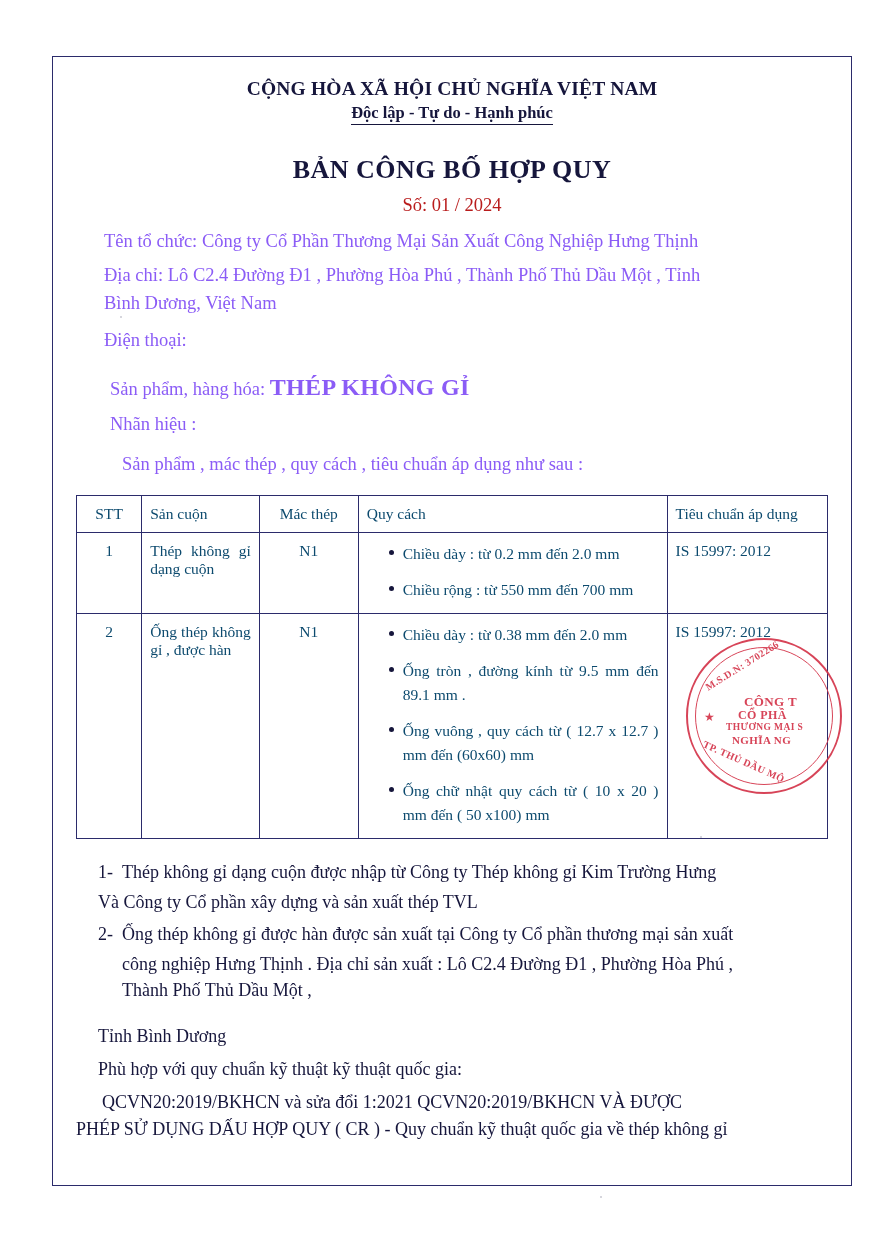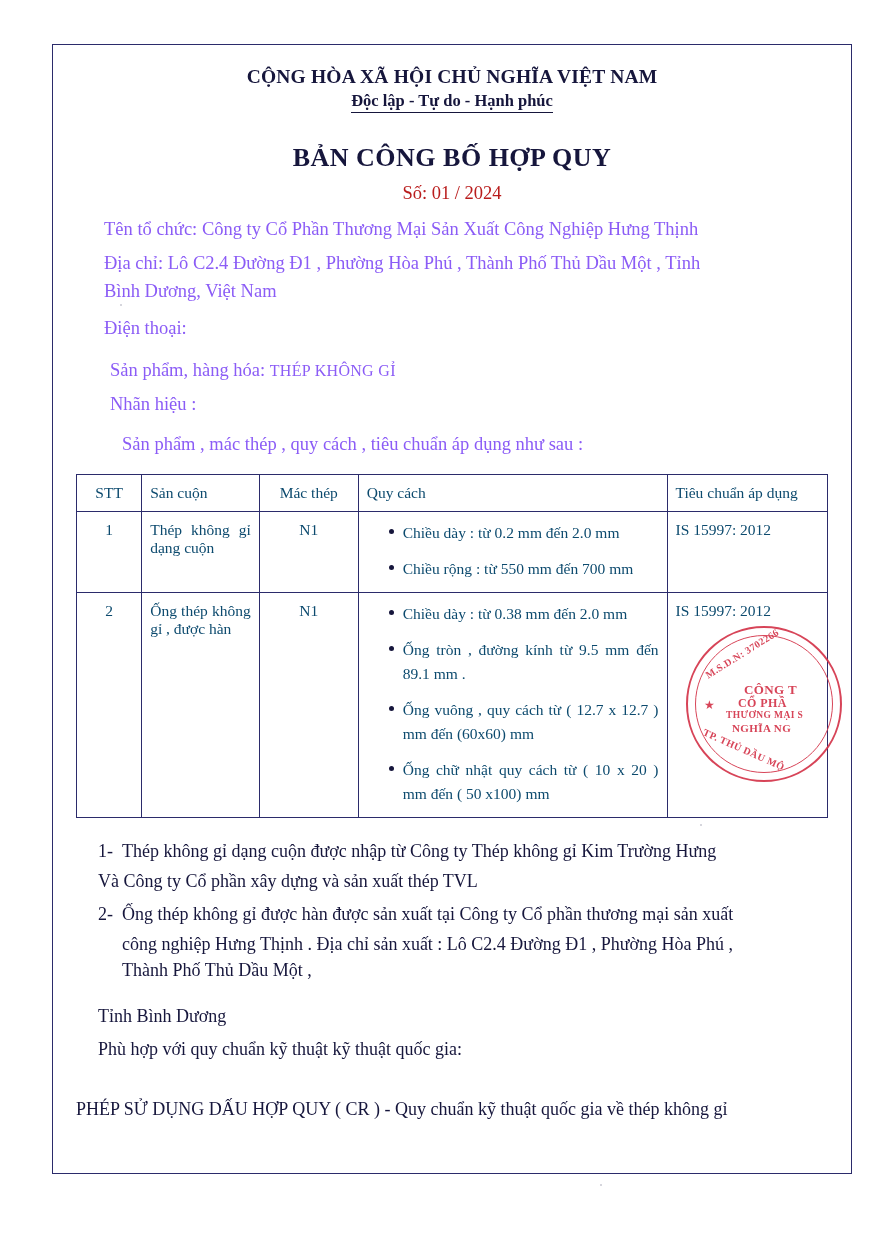--- a/index.html
+++ b/index.html
@@ -10,21 +10,21 @@
     width: 889px;
     height: 1260px;
     background: #ffffff;
     font-family: "Liberation Serif", serif;
     color: #141414;
     overflow: hidden;
     position: relative;
   }
   .page {
     position: absolute;
-    left: 0; top: 4px;
+    left: 0; top: 16px;
     width: 889px;
     height: 1224px;
   }
   
   .scan-frame {
     position: absolute;
     left: 52px;
     top: 40px;
     width: 800px;
     height: 1130px;
@@ -67,21 +67,21 @@
   }
   .body-line {
     font-size: 18.5px;
     line-height: 1.5;
     color: #8b5cf6;
     margin-top: 12px;
   }
   .indent-1 { padding-left: 28px; }
   .indent-2 { padding-left: 34px; }
   .indent-3 { padding-left: 46px; }
-  .strong-prod { font-weight: normal; font-size: 16px; letter-spacing: 0.3px; }
+  .strong-prod { font-weight: bold; font-size: 24px; letter-spacing: 0.3px; }
 
   table.spec {
     width: 752px;
     border-collapse: collapse;
     margin-top: 16px;
     font-size: 15.5px;
     color: #0c4a6e;
   }
   table.spec th, table.spec td {
     border: 1px solid #2b2b6b;
@@ -288,21 +288,21 @@
         <span class="note-text">Ống thép không gỉ được hàn được sản xuất tại Công ty Cổ phần thương mại sản xuất</span>
       </div>
       <div class="note-cont deep">công nghiệp Hưng Thịnh . Địa chỉ sản xuất : Lô C2.4 Đường Đ1 , Phường Hòa Phú ,</div>
       <div class="note-cont deep">Thành Phố Thủ Dầu Một ,</div>
     </div>
 
     <div class="tail-line">Tỉnh Bình Dương</div>
     <div class="tail-line" style="margin-top:6px;">Phù hợp với quy chuẩn kỹ thuật kỹ thuật quốc gia:</div>
 
     <div class="justify-block">
-      <br>
+      <span class="first">QCVN20:2019/BKHCN và sửa đổi 1:2021  QCVN20:2019/BKHCN VÀ ĐƯỢC</span><br>
       <span>PHÉP SỬ DỤNG DẤU HỢP QUY ( CR ) -  Quy chuẩn kỹ thuật quốc gia về thép không gỉ</span>
     </div>
 
     <div class="stamp">
       <div class="ring"></div>
       <div class="ring inner"></div>
       <div class="txt t-top">M.S.D.N: 3702266</div>
       <div class="txt t-bottom">TP. THỦ DẦU MỘ</div>
       <div class="txt t-c1">CÔNG T</div>
       <div class="txt t-c2">CỔ PHẦ</div>

